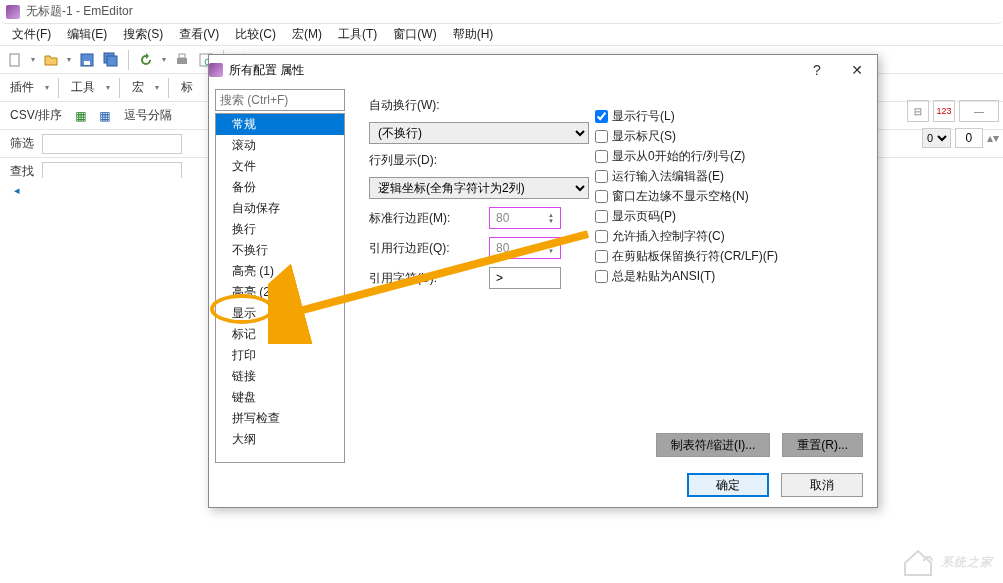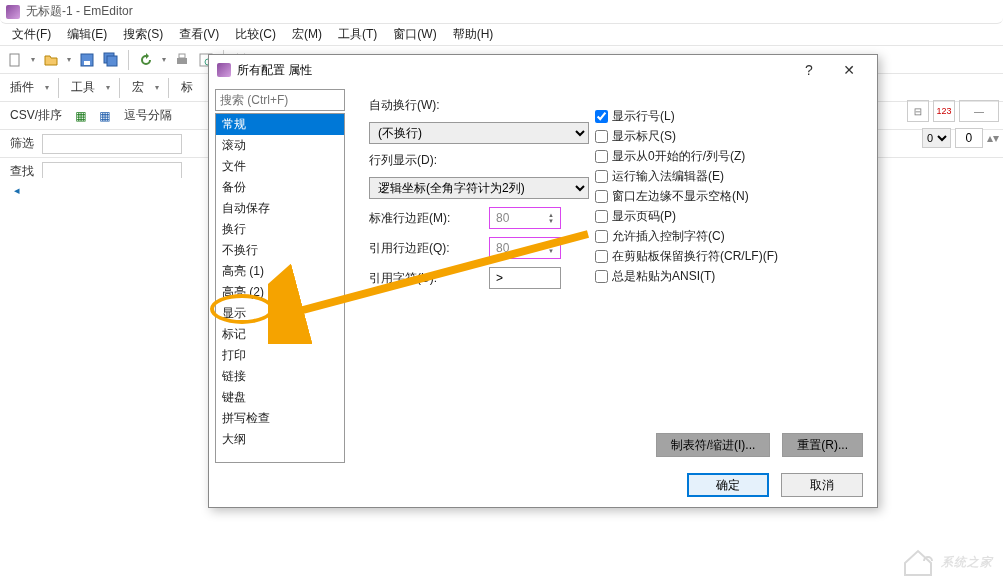--- a/index.html
+++ b/index.html
@@ -37,30 +37,30 @@
 .rightbits { position: absolute; right: 4px; top: 100px; display: flex; gap: 4px; align-items: center; }
 .rightbits .box { width: 22px; height: 22px; border: 1px solid #ccc; display: flex; align-items: center; justify-content: center; font-size: 10px; color: #777; }
 .rightbits .w { width: 40px; }
 .rightbits .num { color: #c00; font-size: 9px; }
 .rightbits2 { position: absolute; right: 4px; top: 128px; display: flex; gap: 4px; align-items: center; }
 .rightbits2 select { height: 20px; border: 1px solid #ccc; font-size: 11px; }
 .rightbits2 input { width: 28px; height: 20px; border: 1px solid #ccc; text-align: center; }
 
 
 .dialog { position: absolute; left: 208px; top: 54px; width: 670px; height: 454px; background: #fff; border: 1px solid #888; box-shadow: 3px 3px 10px rgba(0,0,0,0.25); }
-.dialog .dlg-title { height: 30px; display: flex; align-items: center; padding: 0 8px; }
+.dialog .dlg-title { height: 30px; display: flex; align-items: center; padding: 0 0; }
 .dialog .dlg-title .dlg-icon { width: 14px; height: 14px; margin-right: 6px; background: linear-gradient(135deg,#8a4a9e,#d4a0e0); border-radius: 2px; }
 .dialog .dlg-title .spacer { flex: 1; }
 .dialog .dlg-title .tbtn { width: 40px; height: 28px; display: flex; align-items: center; justify-content: center; color: #333; font-size: 14px; }
 
 .dialog .dlg-body { position: absolute; left: 6px; top: 34px; right: 6px; bottom: 44px; display: flex; }
 .dialog .sidebar { width: 130px; display: flex; flex-direction: column; }
 .dialog .sidebar input { height: 22px; border: 1px solid #999; padding: 0 4px; margin-bottom: 2px; }
 .dialog .sidebar .list { flex: 1; border: 1px solid #999; overflow: hidden; }
-.dialog .sidebar .list .li { padding: 2px 6px; color: #222; }
+.dialog .sidebar .list .li { padding: 2px 16px; color: #222; }
 .dialog .sidebar .list .li.selected { background: #0078d7; color: #fff; }
 
 .dialog .content { flex: 1; padding: 8px 10px 8px 24px; position: relative; }
 .dialog .content .row { display: flex; align-items: center; margin-bottom: 8px; }
 .dialog .content .lbl { width: 120px; color: #222; }
 .dialog .content select { flex: 1; max-width: 220px; height: 22px; border: 1px solid #999; background: #eee; padding: 0 4px; }
 .dialog .content .spin { width: 72px; height: 22px; border: 1px solid #d946ef; padding: 0 6px; color: #888; display: flex; align-items: center; justify-content: space-between; }
 .dialog .content .spin .arrows { display: flex; flex-direction: column; font-size: 6px; line-height: 6px; color: #666; }
 .dialog .content input[type=text].quote { width: 72px; height: 22px; border: 1px solid #999; padding: 0 6px; }
 

